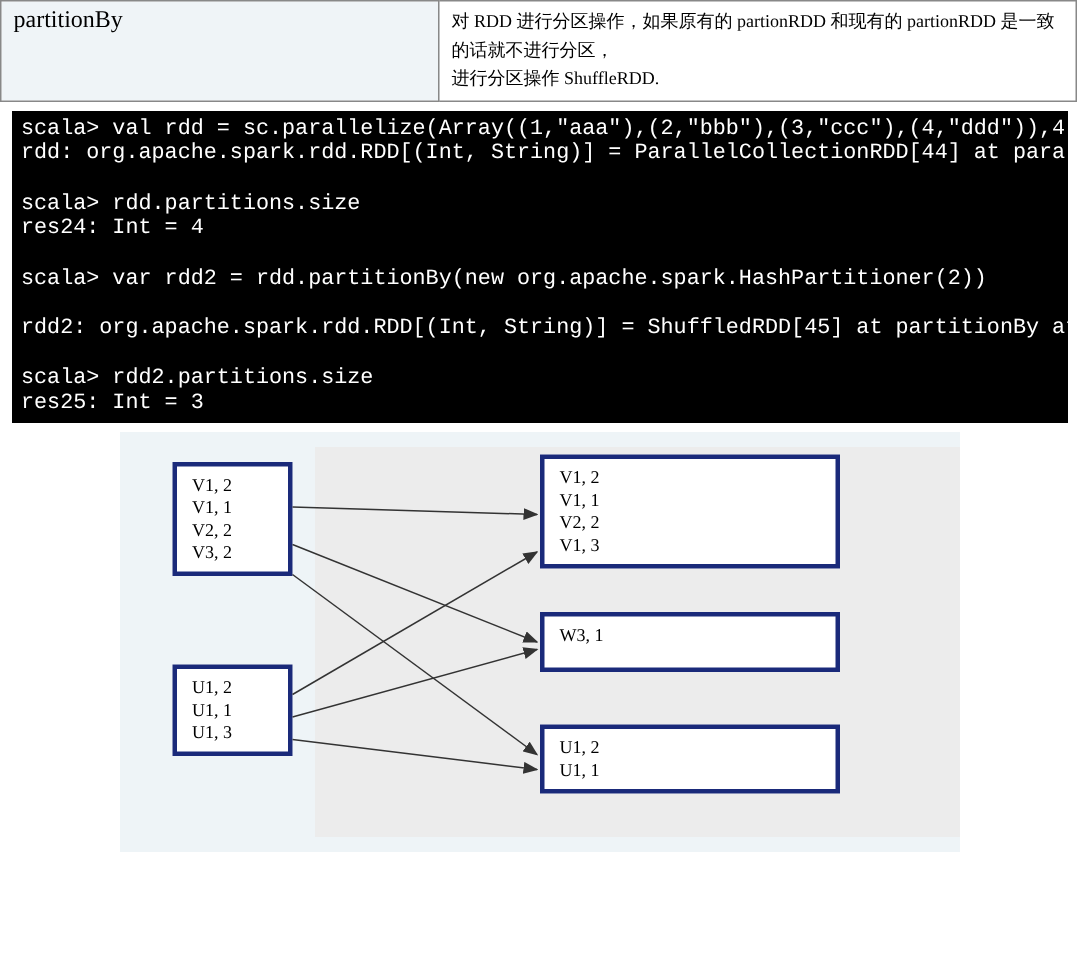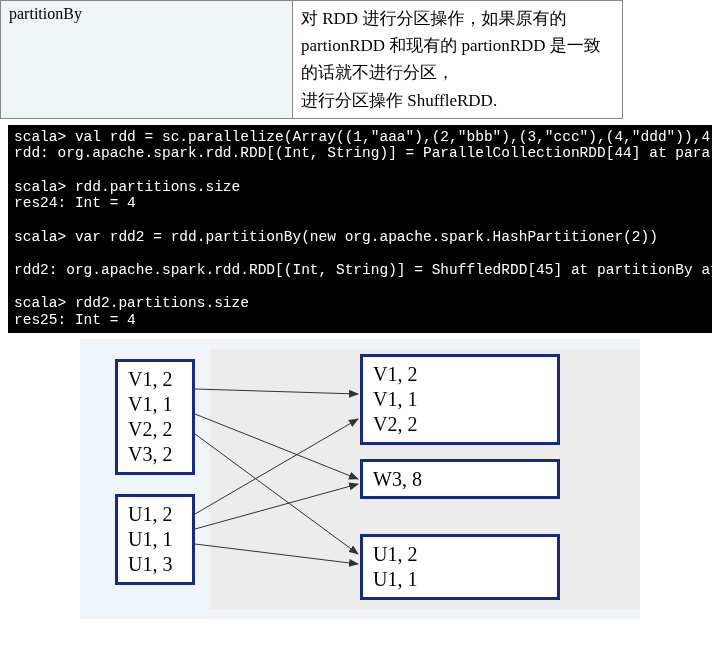--- a/index.html
+++ b/index.html
@@ -5,36 +5,36 @@
   body {
     margin: 0;
     padding: 0;
     font-family: "Times New Roman", serif;
     font-size: 16px;
     background: #fff;
     width: 720px;
   }
   .tbl {
     border-collapse: collapse;
-    width: 623px;
+    width: 718px;
     border: 1px solid #888;
   }
   .tbl td {
     border: 1px solid #888;
     vertical-align: top;
     padding: 4px 8px;
   }
   .tbl td.left {
     width: 275px;
     background: #eff4f7;
     font-family: "Times New Roman", serif;
   }
   .tbl td.right {
     font-family: "SimSun", "宋体", serif;
-    font-size: 17px;
+    font-size: 12px;
     line-height: 1.6;
   }
   .tbl .eng {
     font-family: "Times New Roman", serif;
   }
   .terminal {
     background: #000;
     color: #fff;
     font-family: "Courier New", monospace;
     font-size: 14.5px;
@@ -44,21 +44,21 @@
     white-space: pre;
     overflow: hidden;
   }
   .diagram {
     width: 560px;
     height: 280px;
     margin: 4px auto 0 auto;
     position: relative;
     background: #eef4f7;
     font-family: "Times New Roman", serif;
-    font-size: 20px;
+    font-size: 12px;
   }
   .grey-block {
     position: absolute;
     left: 130px;
     top: 10px;
     width: 430px;
     height: 260px;
     background: #ececec;
   }
   .box {
@@ -97,44 +97,45 @@
 <span>rdd: org.apache.spark.rdd.RDD[(Int, String)] = ParallelCollectionRDD[44] at parallelize at &lt;console&gt;:24</span>
 <span></span>
 <span>scala&gt; rdd.partitions.size</span>
 <span>res24: Int = 4</span>
 <span></span>
 <span>scala&gt; var rdd2 = rdd.partitionBy(new org.apache.spark.HashPartitioner(2))</span>
 <span></span>
 <span>rdd2: org.apache.spark.rdd.RDD[(Int, String)] = ShuffledRDD[45] at partitionBy at &lt;console&gt;:26</span>
 <span></span>
 <span>scala&gt; rdd2.partitions.size</span>
-<span>res25: Int = 4</span></div>
+<span>res25: Int = 3</span></div>
 
 <div class="diagram">
   <div class="grey-block"></div>
 
   <div class="box" style="left:35px; top:20px; width:80px;">
     <div>V1, 2</div>
     <div>V1, 1</div>
     <div>V2, 2</div>
     <div>V3, 2</div>
   </div>
   <div class="box" style="left:35px; top:155px; width:80px;">
     <div>U1, 2</div>
     <div>U1, 1</div>
     <div>U1, 3</div>
   </div>
 
   <div class="box" style="left:280px; top:15px; width:200px;">
     <div>V1, 2</div>
     <div>V1, 1</div>
     <div>V2, 2</div>
+    <div>V1, 3</div>
   </div>
   <div class="box" style="left:280px; top:120px; width:200px; height:40px;">
-    <div>W3, 8</div>
+    <div>W3, 1</div>
   </div>
   <div class="box" style="left:280px; top:195px; width:200px;">
     <div>U1, 2</div>
     <div>U1, 1</div>
   </div>
 
   <svg class="arrows">
     <defs>
       <marker id="ah" markerWidth="10" markerHeight="8" refX="9" refY="4" orient="auto">
         <path d="M0,0 L10,4 L0,8 Z" fill="#333"></path>

